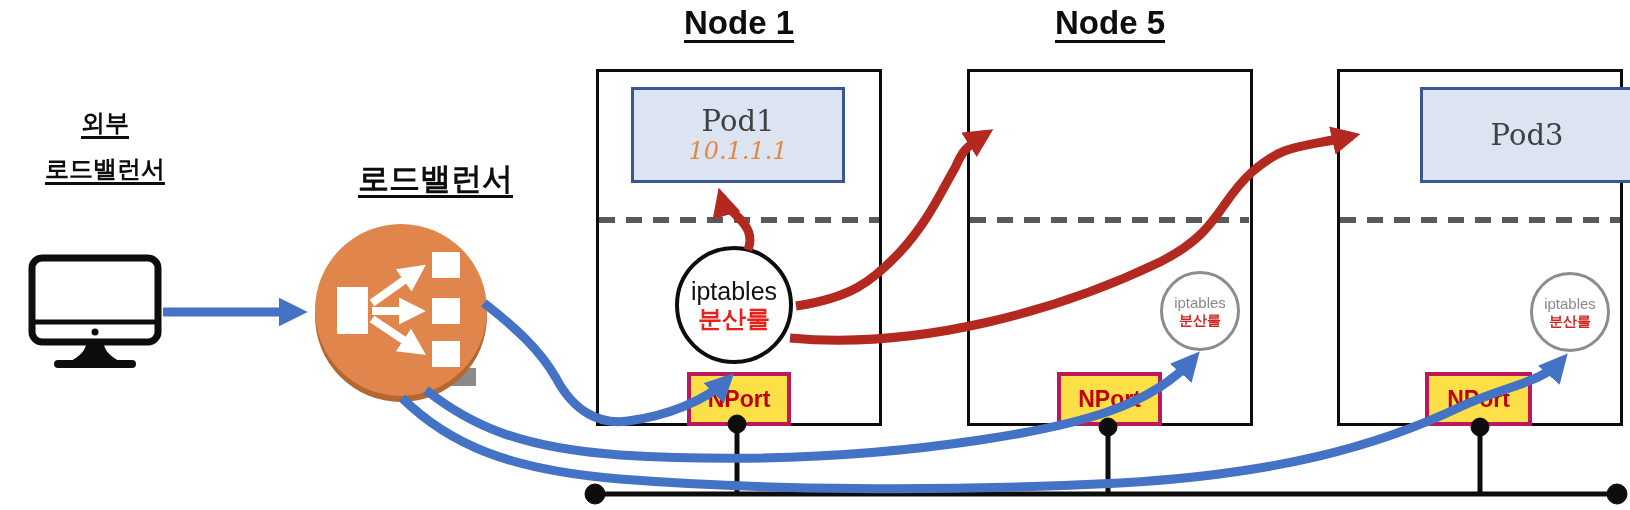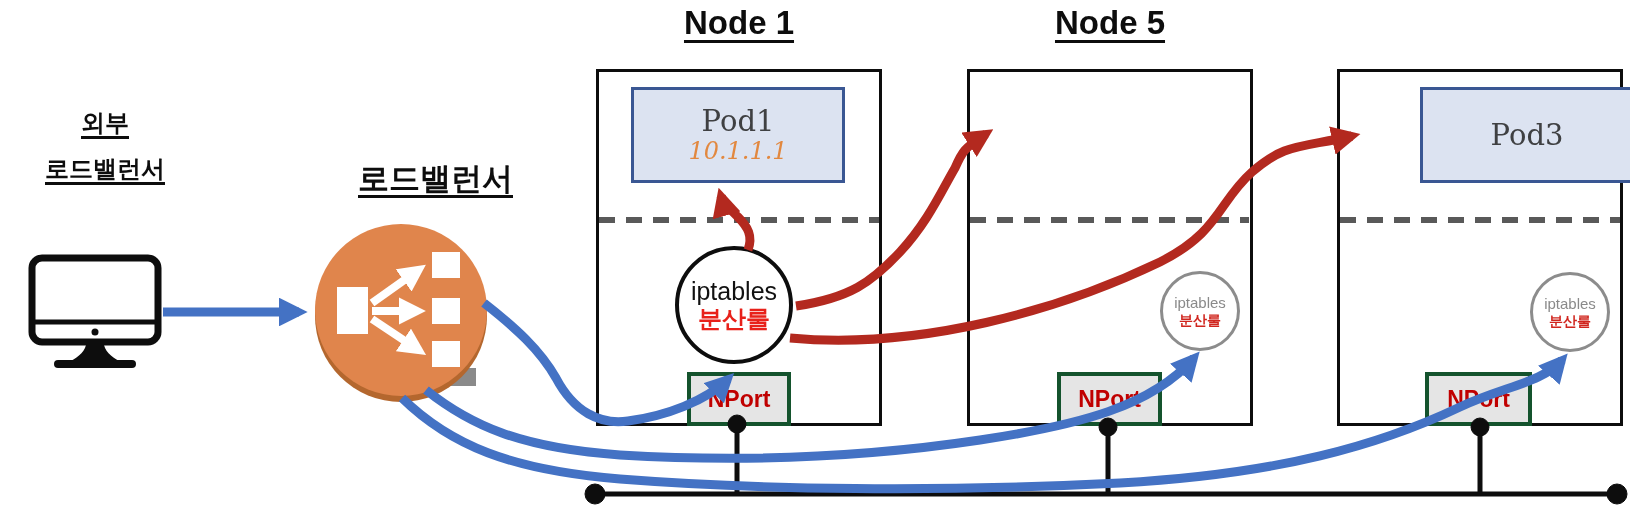--- a/index.html
+++ b/index.html
@@ -28,21 +28,21 @@
   .ipt-big{left:675px;top:246px;width:118px;height:118px;border-radius:50%;
     border:4px solid #0d0d0d;box-sizing:border-box;background:#ffffff;
     display:flex;flex-direction:column;align-items:center;justify-content:center;line-height:1.1;}
   .ipt-big .l1{font-size:25px;color:#111111;}
   .ipt-big .l2{font-size:24px;font-weight:bold;color:#E8211A;}
   .ipt-small{width:80px;height:80px;border-radius:50%;border:3px solid #8C8C8C;box-sizing:border-box;background:#ffffff;
     display:flex;flex-direction:column;align-items:center;justify-content:center;line-height:1.15;}
   .ipt-small .l1{font-size:15px;color:#8A8A8A;}
   .ipt-small .l2{font-size:14px;font-weight:bold;color:#D0251E;}
   
-  .nport-box{top:372px;height:54px;background:#e5e5e5;border:4px solid #14532d;box-sizing:border-box;
+  .nport-box{top:372px;height:54px;background:#fde047;border:4px solid #be185d;box-sizing:border-box;
     display:flex;align-items:center;justify-content:center;
     font-size:23px;font-weight:bold;color:#C00000;}
   
   .overlay{left:0;top:0;width:1630px;height:510px;z-index:5;pointer-events:none;}
 </style>
 </head>
 <body>
 
 <div class="stage">
 

